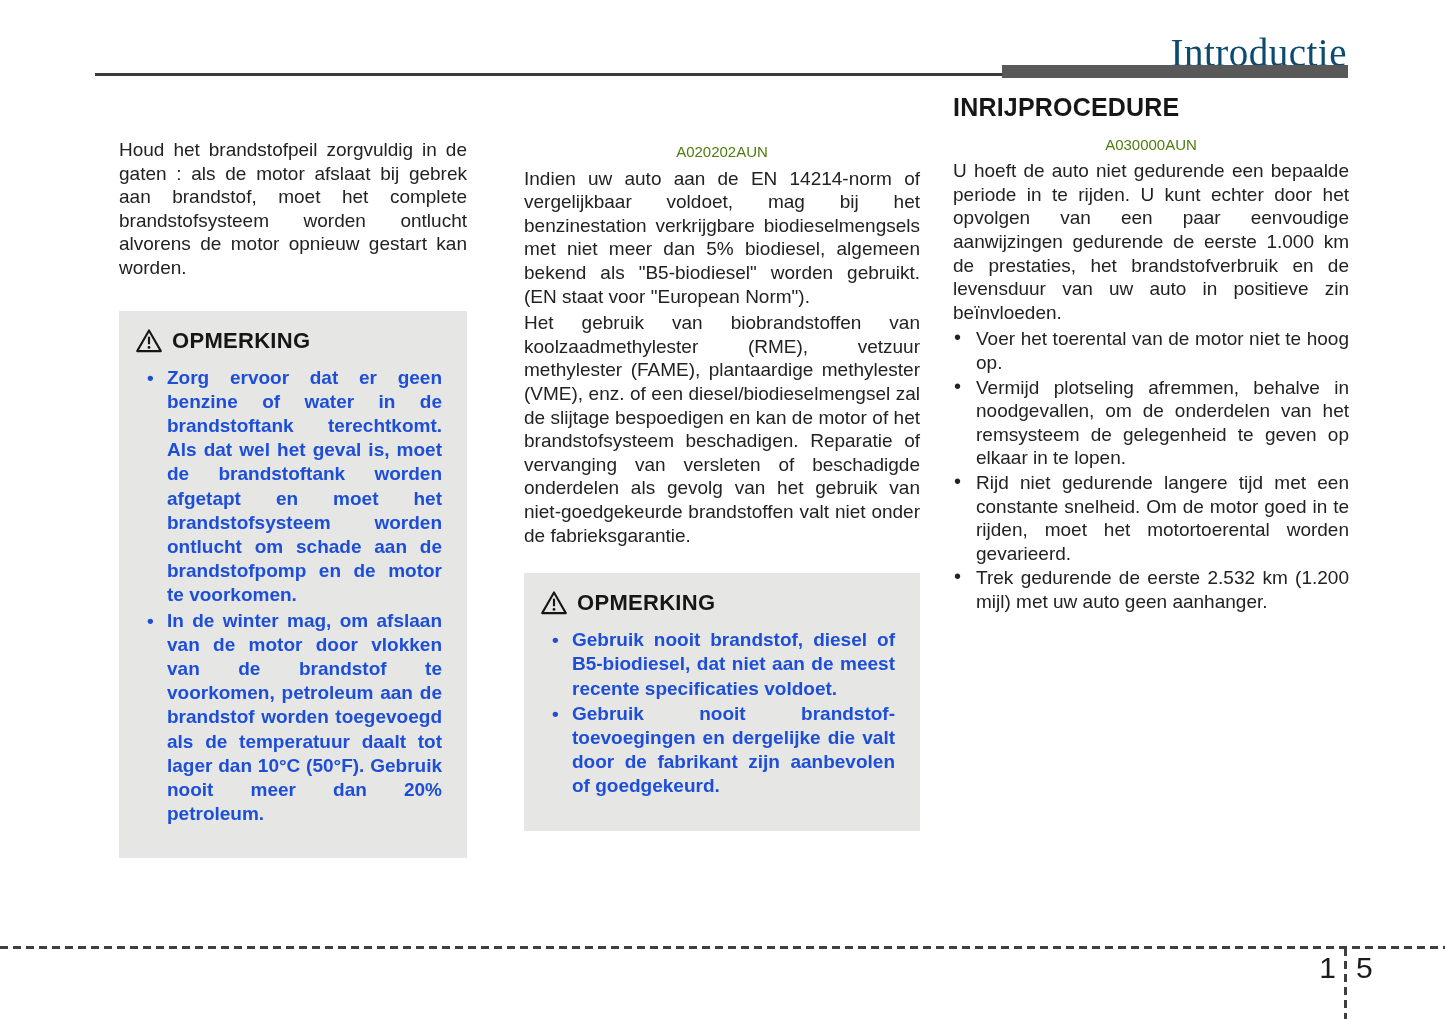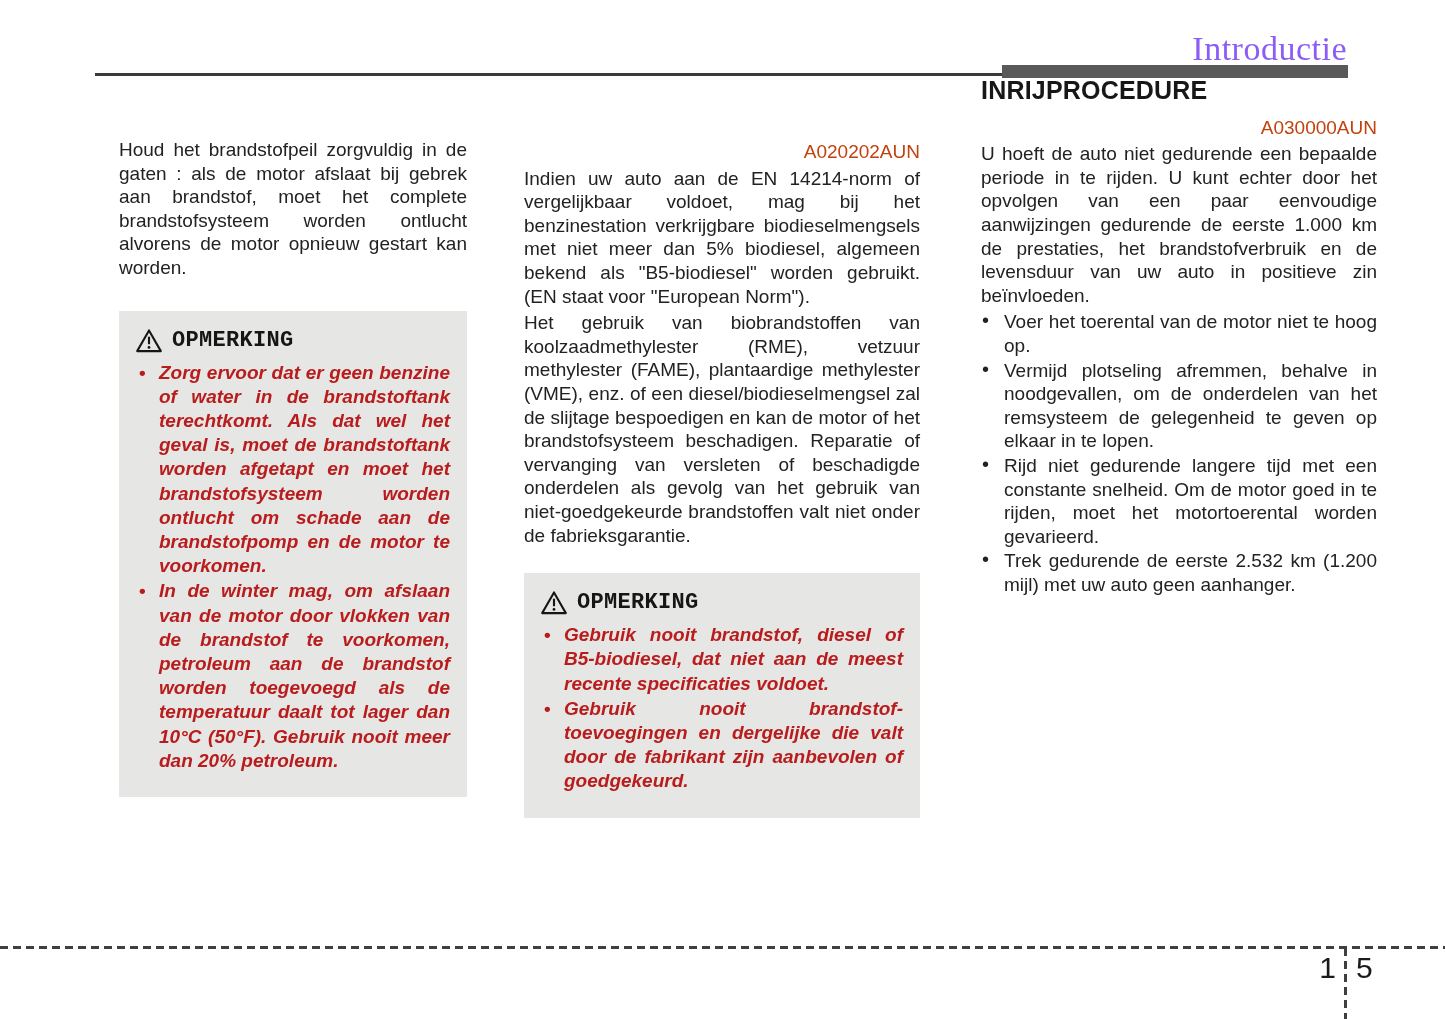--- a/index.html
+++ b/index.html
@@ -1,38 +1,38 @@
 <!DOCTYPE html>
 <html><head>
 <meta charset="utf-8">
 <style>
   html,body{margin:0;padding:0;background:#fff;}
   .page{position:relative;width:1445px;height:1019px;background:#ffffff;overflow:hidden;
         font-family:"Liberation Sans","DejaVu Sans",sans-serif;color:#222;}
   
   .hdr-title{position:absolute;top:30px;right:98px;font-family:"Liberation Serif","DejaVu Serif",serif;
-             font-size:34px;color:#8b5cf6;letter-spacing:.5px;text-align:right;}
+             font-size:39px;color:#0c4a6e;letter-spacing:.5px;text-align:right;}
   .rule-thin{position:absolute;left:95px;top:73px;width:907px;height:3px;background:#3a3a3a;}
   .rule-thick{position:absolute;left:1002px;top:65px;width:346px;height:13px;background:#595959;}
   
   .col{position:absolute;text-align:justify;font-size:19px;line-height:23.6px;}
   .col1{left:95px;top:138px;width:348px;padding-left:24px;}
   .col2{left:524px;top:140px;width:396px;}
-  .col3{left:953px;top:79px;width:396px;margin-left:28px;}
+  .col3{left:953px;top:96px;width:396px;}
   p{margin:0 0 2px 0;}
-  .sec-code{font-size:19px;color:#c2410c;margin:0 0 3px 0;text-align:right;}
+  .sec-code{font-size:15px;color:#4d7c0f;margin:0 0 3px 0;text-align:center;}
   .sub-title{font-size:21px;font-weight:bold;font-style:italic;color:#58585a;margin:0 0 6px 0;text-align:left;}
   .big-title{font-size:25px;font-weight:bold;color:#171717;margin:0 0 13px 0;text-align:left;letter-spacing:.2px;}
   
   .notebox{background:#e6e6e4;padding:15px 13px 20px 14px;margin-top:30px;}
-  .note-hdr{display:flex;align-items:center;gap:9px;margin:2px 0 7px 2px;font-family:Liberation Mono, monospace;}
+  .note-hdr{display:flex;align-items:center;gap:9px;margin:2px 0 7px 2px;}
   .note-hdr .ttl{font-size:22px;font-weight:bold;color:#161616;letter-spacing:.3px;}
   .warn-ic{width:28px;height:26px;flex:0 0 auto;}
-  .note-list{list-style:none;margin:4px;padding:0;font-weight:bold;font-style:italic;
-             font-size:19px;line-height:24.2px;color:#b91c1c;}
+  .note-list{list-style:none;margin:12px;padding:0;font-weight:bold;
+             font-size:19px;line-height:24.2px;color:#1d4ed8;}
   .note-list li{position:relative;padding-left:22px;margin-bottom:1px;}
   .note-list li::before{content:"•";position:absolute;left:2px;top:0;font-style:normal;}
   
   .plain-list{list-style:none;margin:3px 0 0 0;padding:0;}
   .plain-list li{position:relative;padding-left:23px;margin-bottom:1px;}
   .plain-list li::before{content:"•";position:absolute;left:1px;top:-1px;font-size:20px;}
   
   .foot-dash-h{position:absolute;left:0;top:946px;width:1445px;height:3px;
                background:repeating-linear-gradient(90deg,#3f3f3f 0 8px,transparent 8px 13px);}
   .foot-dash-v{position:absolute;left:1344px;top:948px;width:3px;height:71px;

